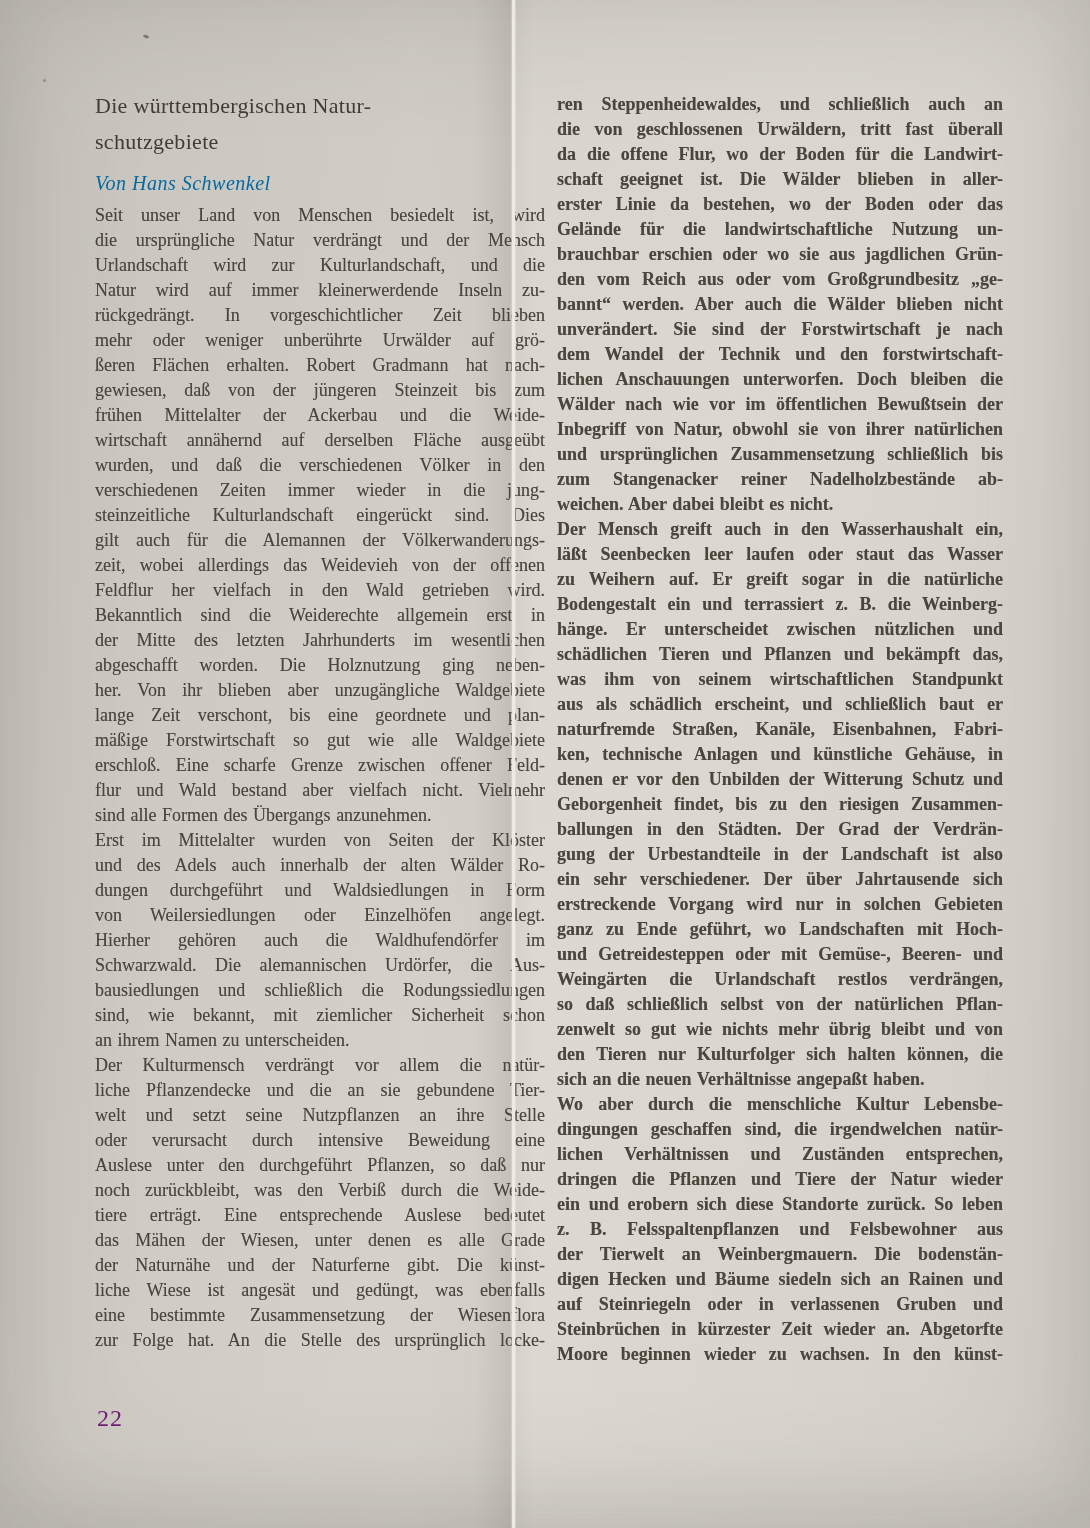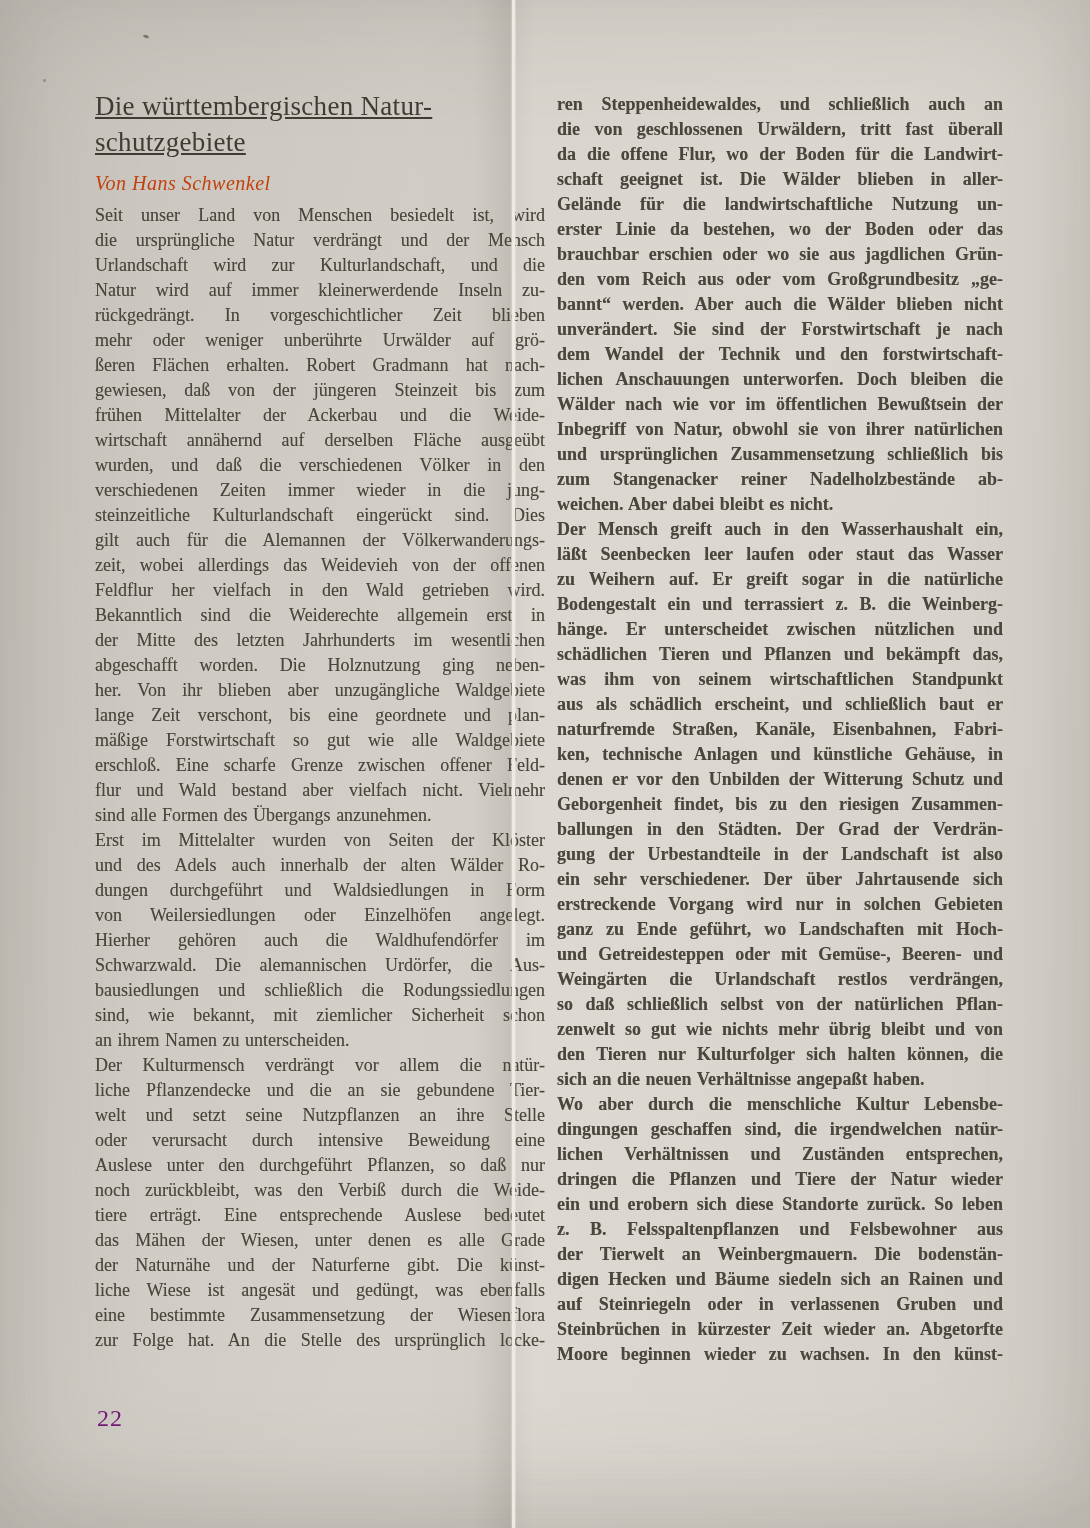--- a/index.html
+++ b/index.html
@@ -24,24 +24,24 @@
   }
   .fold-line {
     position: absolute; left: 512px; top: 0; width: 3px; height: 100%;
     background: #edeae4;
     box-shadow: 0 0 2px rgba(255,255,255,0.9);
   }
   .column { position: absolute; }
   .left-col  { left: 95px;  top: 88px;  width: 450px; }
   .right-col { left: 557px; top: 92px;  width: 446px; font-weight: bold; }
   .title {
-    font-size: 27px; line-height: 36px; color: #403c33; letter-spacing: 0.3px; text-decoration: underline;
+    font-size: 22px; line-height: 36px; color: #403c33; letter-spacing: 0.3px;
   }
   .byline {
-    font-style: italic; font-size: 20px; line-height: 26px; margin-top: 10px; color: #c2410c;
+    font-style: italic; font-size: 20px; line-height: 26px; margin-top: 10px; color: #0369a1;
     letter-spacing: 0.5px;
   }
   .body-lines { margin-top: 7px; }
   .line {
     font-size: 18px; line-height: 25px;
     text-align: justify; text-align-last: justify;
     word-spacing: 1px;
     text-shadow: 0 0 0.5px rgba(74,70,60,0.45);
   }
   .line.para-end { text-align-last: left; }
@@ -117,22 +117,22 @@
       <div class="line">zur Folge hat. An die Stelle des ursprünglich locke-</div>
     </div>
 </div>
 
 <div class="column right-col">
   <div>
       <div class="line">ren Steppenheidewaldes, und schließlich auch an</div>
       <div class="line">die von geschlossenen Urwäldern, tritt fast überall</div>
       <div class="line">da die offene Flur, wo der Boden für die Landwirt-</div>
       <div class="line">schaft geeignet ist. Die Wälder blieben in aller-</div>
+      <div class="line">erster Linie da bestehen, wo der Boden oder das</div>
       <div class="line">Gelände für die landwirtschaftliche Nutzung un-</div>
-      <div class="line">erster Linie da bestehen, wo der Boden oder das</div>
       <div class="line">brauchbar erschien oder wo sie aus jagdlichen Grün-</div>
       <div class="line">den vom Reich aus oder vom Großgrundbesitz „ge-</div>
       <div class="line">bannt“ werden. Aber auch die Wälder blieben nicht</div>
       <div class="line">unverändert. Sie sind der Forstwirtschaft je nach</div>
       <div class="line">dem Wandel der Technik und den forstwirtschaft-</div>
       <div class="line">lichen Anschauungen unterworfen. Doch bleiben die</div>
       <div class="line">Wälder nach wie vor im öffentlichen Bewußtsein der</div>
       <div class="line">Inbegriff von Natur, obwohl sie von ihrer natürlichen</div>
       <div class="line">und ursprünglichen Zusammensetzung schließlich bis</div>
       <div class="line">zum Stangenacker reiner Nadelholzbestände ab-</div>

